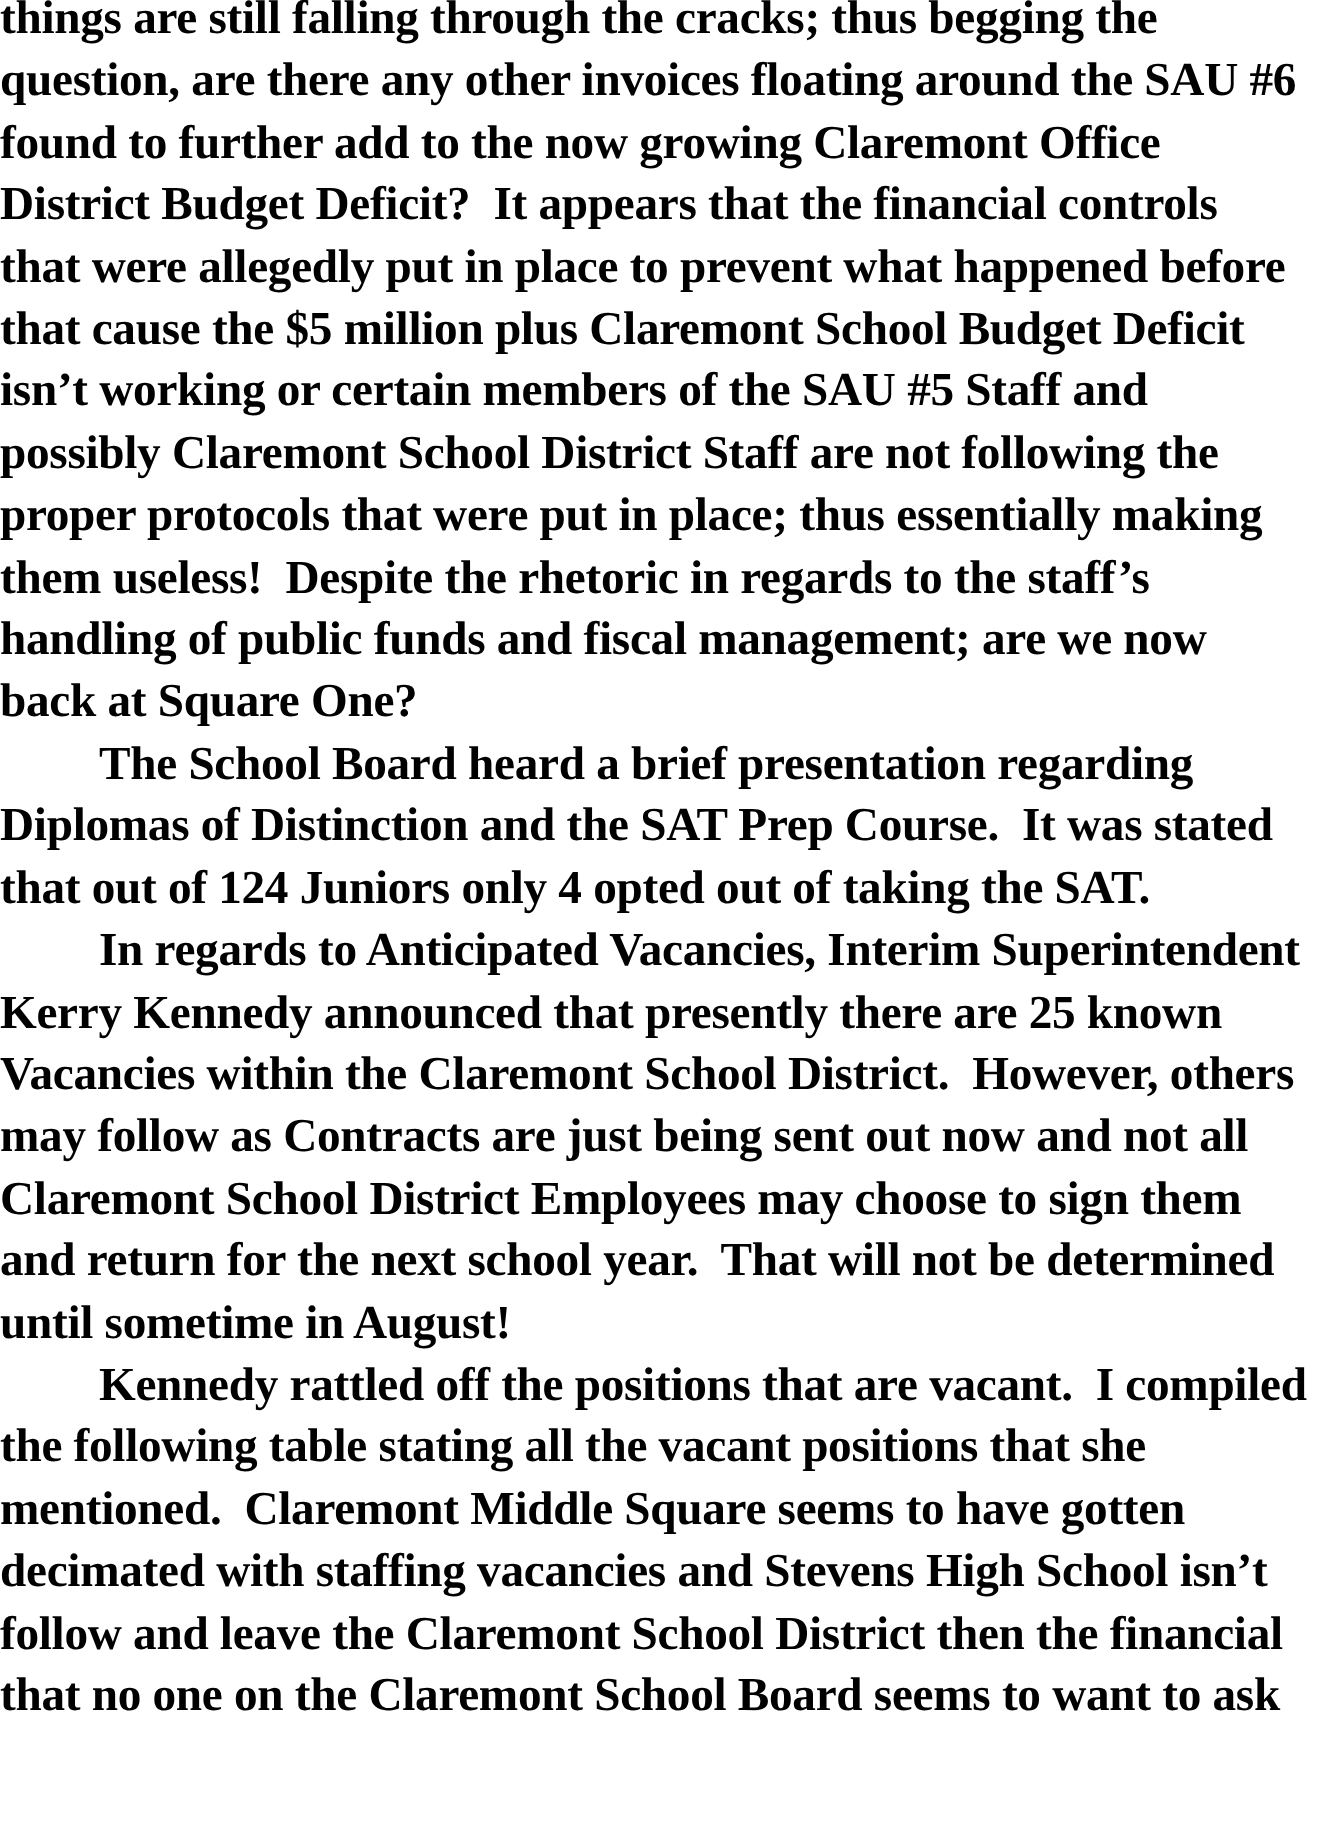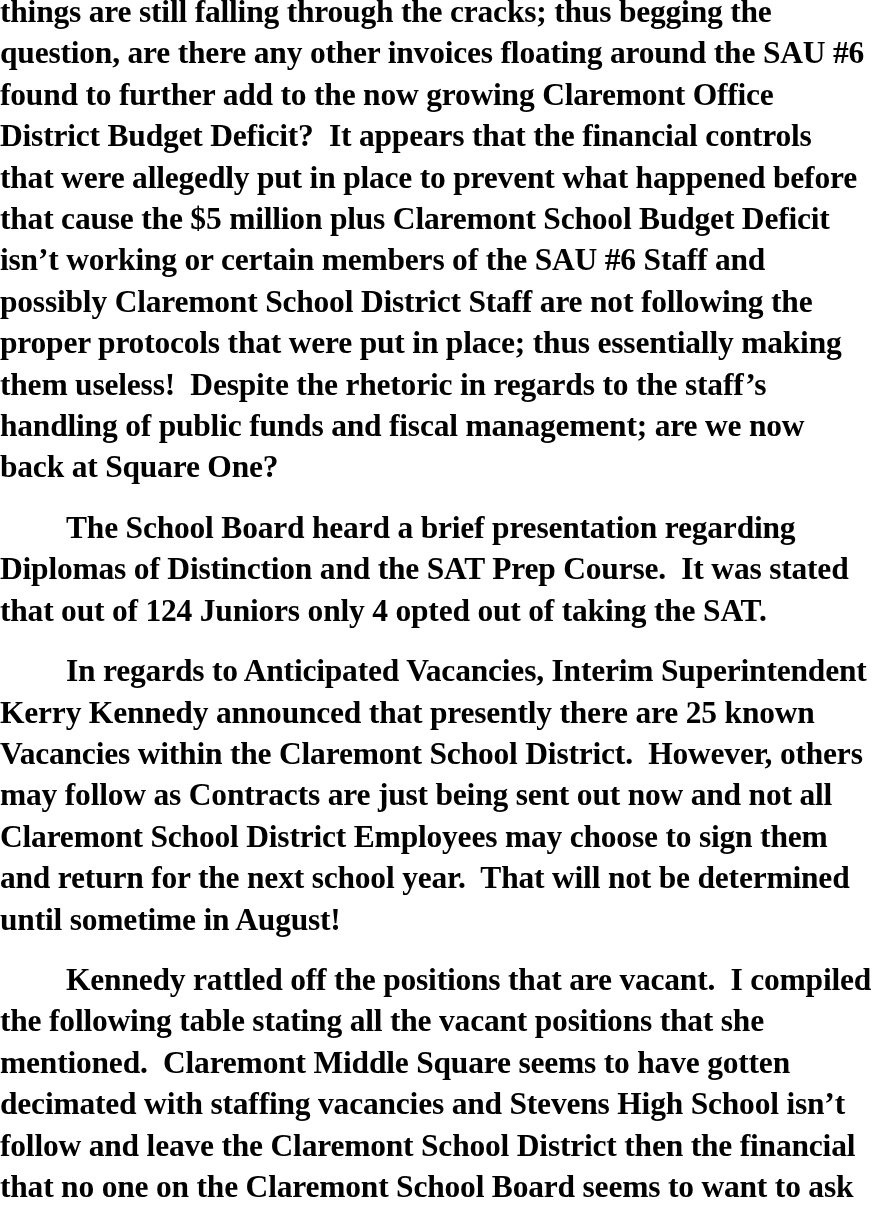--- a/index.html
+++ b/index.html
@@ -20,34 +20,33 @@
     font-family: "Liberation Serif", serif;
     font-weight: 700;
     font-size: 31.5px;
     line-height: 41.4px;
     color: #000000;
     white-space: pre;
     letter-spacing: -0.2px;
   }
   .indent {
     padding-left: 66px;
-    margin-top: 19px;
   }
 </style>
 </head>
 <body>
 
 <div class="doc">
   <div class="line">things are still falling through the cracks; thus begging the</div>
   <div class="line">question, are there any other invoices floating around the SAU #6</div>
   <div class="line">found to further add to the now growing Claremont Office</div>
   <div class="line">District Budget Deficit?  It appears that the financial controls</div>
   <div class="line">that were allegedly put in place to prevent what happened before</div>
   <div class="line">that cause the $5 million plus Claremont School Budget Deficit</div>
-  <div class="line">isn’t working or certain members of the SAU #6 Staff and</div>
+  <div class="line">isn’t working or certain members of the SAU #5 Staff and</div>
   <div class="line">possibly Claremont School District Staff are not following the</div>
   <div class="line">proper protocols that were put in place; thus essentially making</div>
   <div class="line">them useless!  Despite the rhetoric in regards to the staff’s</div>
   <div class="line">handling of public funds and fiscal management; are we now</div>
   <div class="line">back at Square One?</div>
   <div class="line indent">The School Board heard a brief presentation regarding</div>
   <div class="line">Diplomas of Distinction and the SAT Prep Course.  It was stated</div>
   <div class="line">that out of 124 Juniors only 4 opted out of taking the SAT.</div>
   <div class="line indent">In regards to Anticipated Vacancies, Interim Superintendent</div>
   <div class="line">Kerry Kennedy announced that presently there are 25 known</div>

